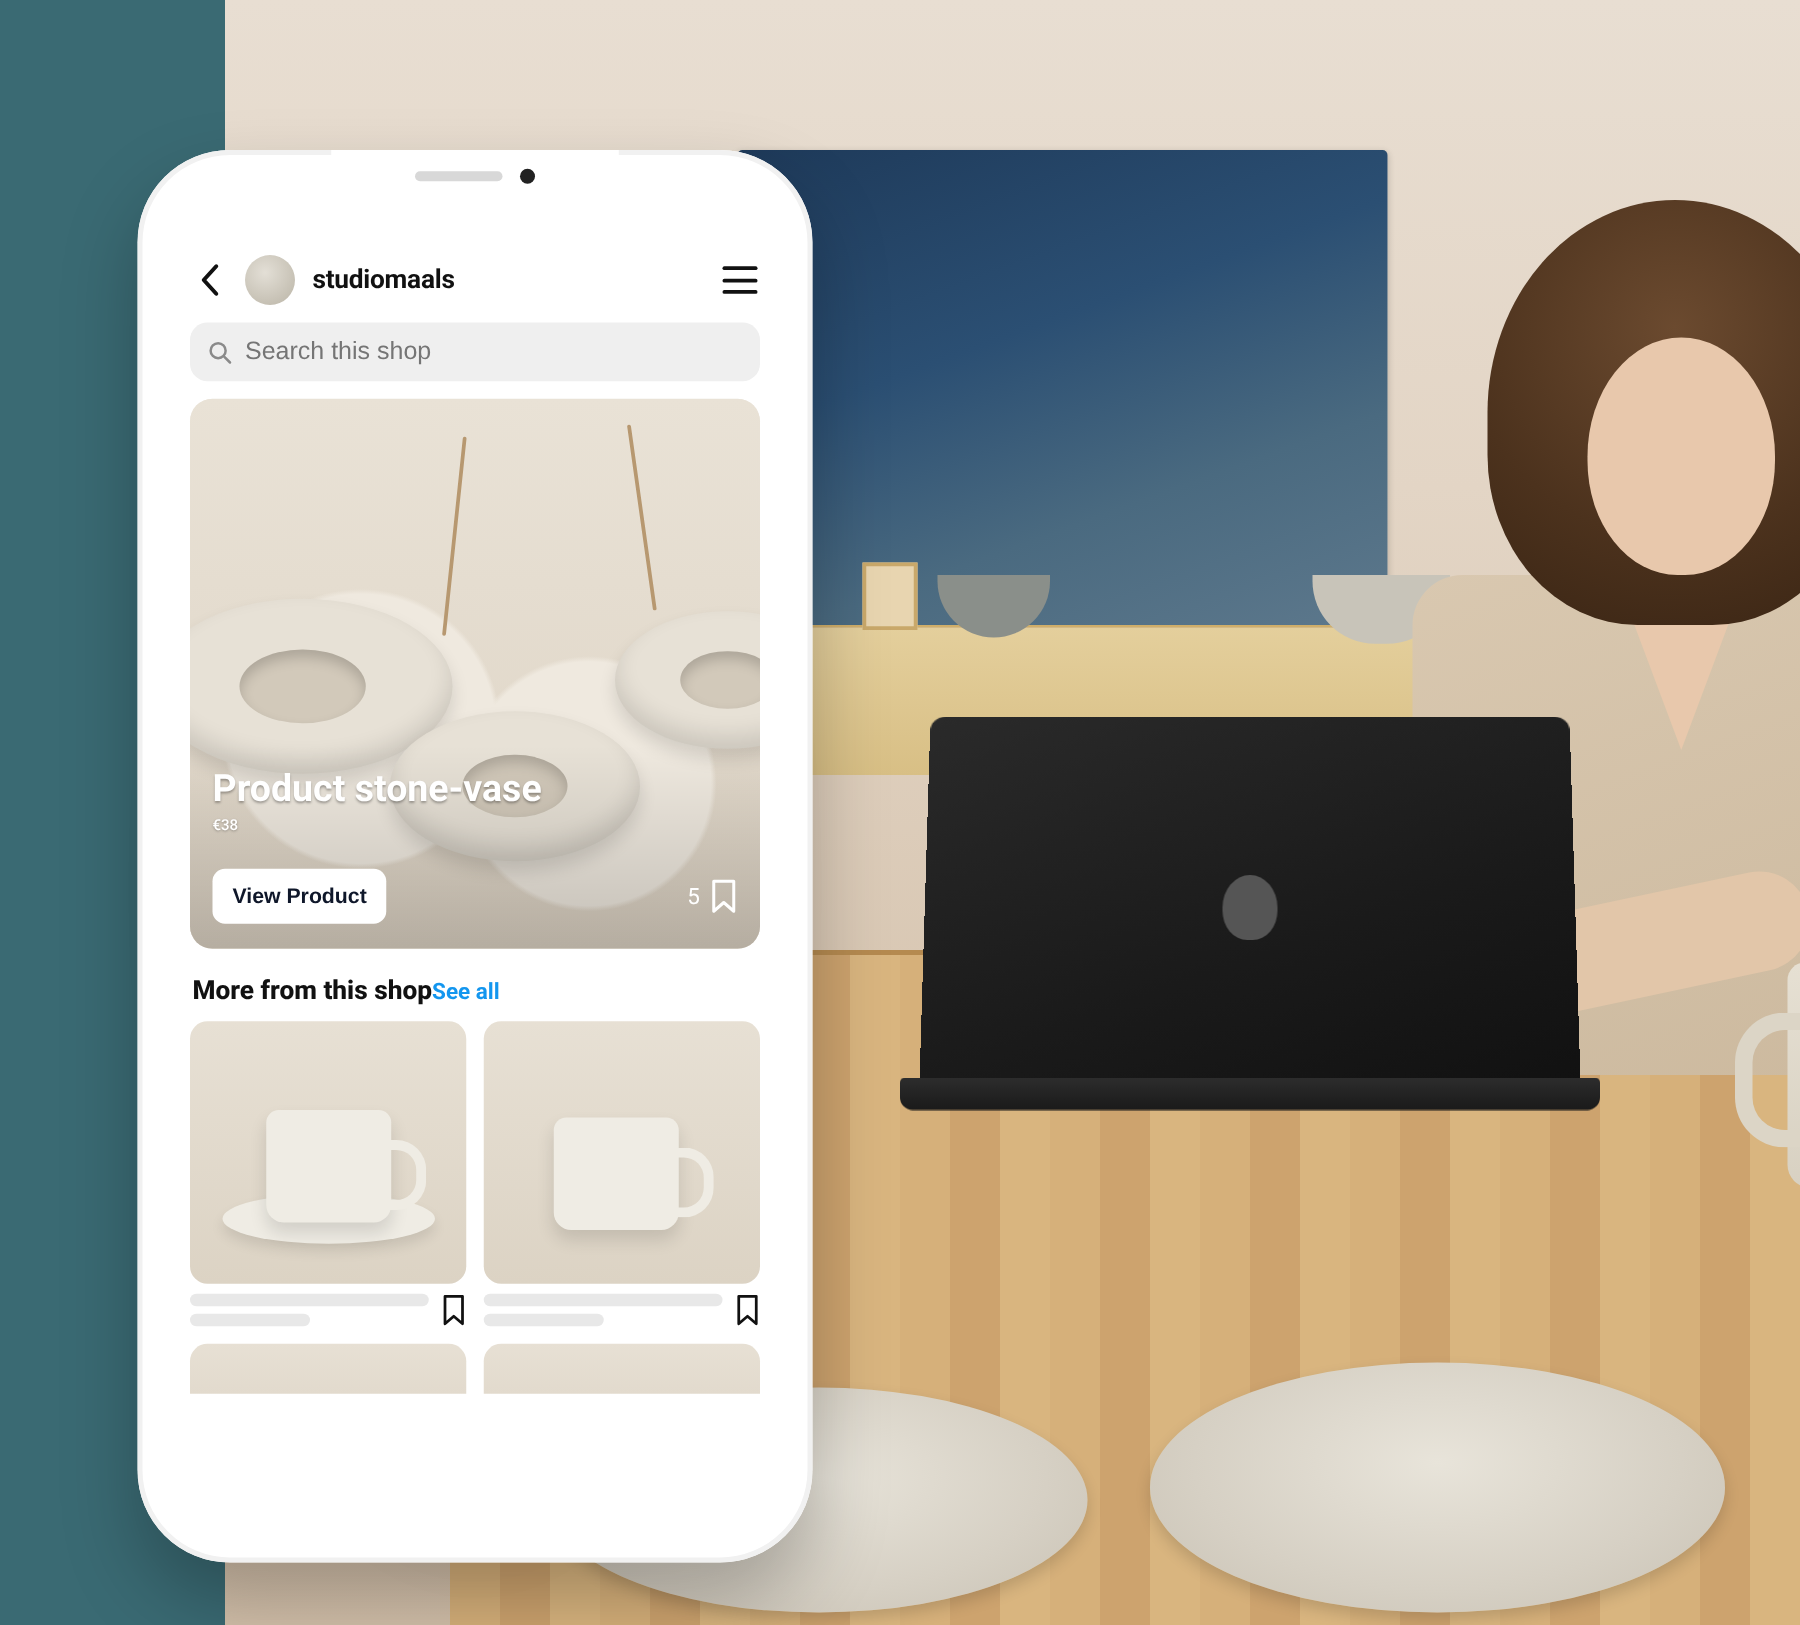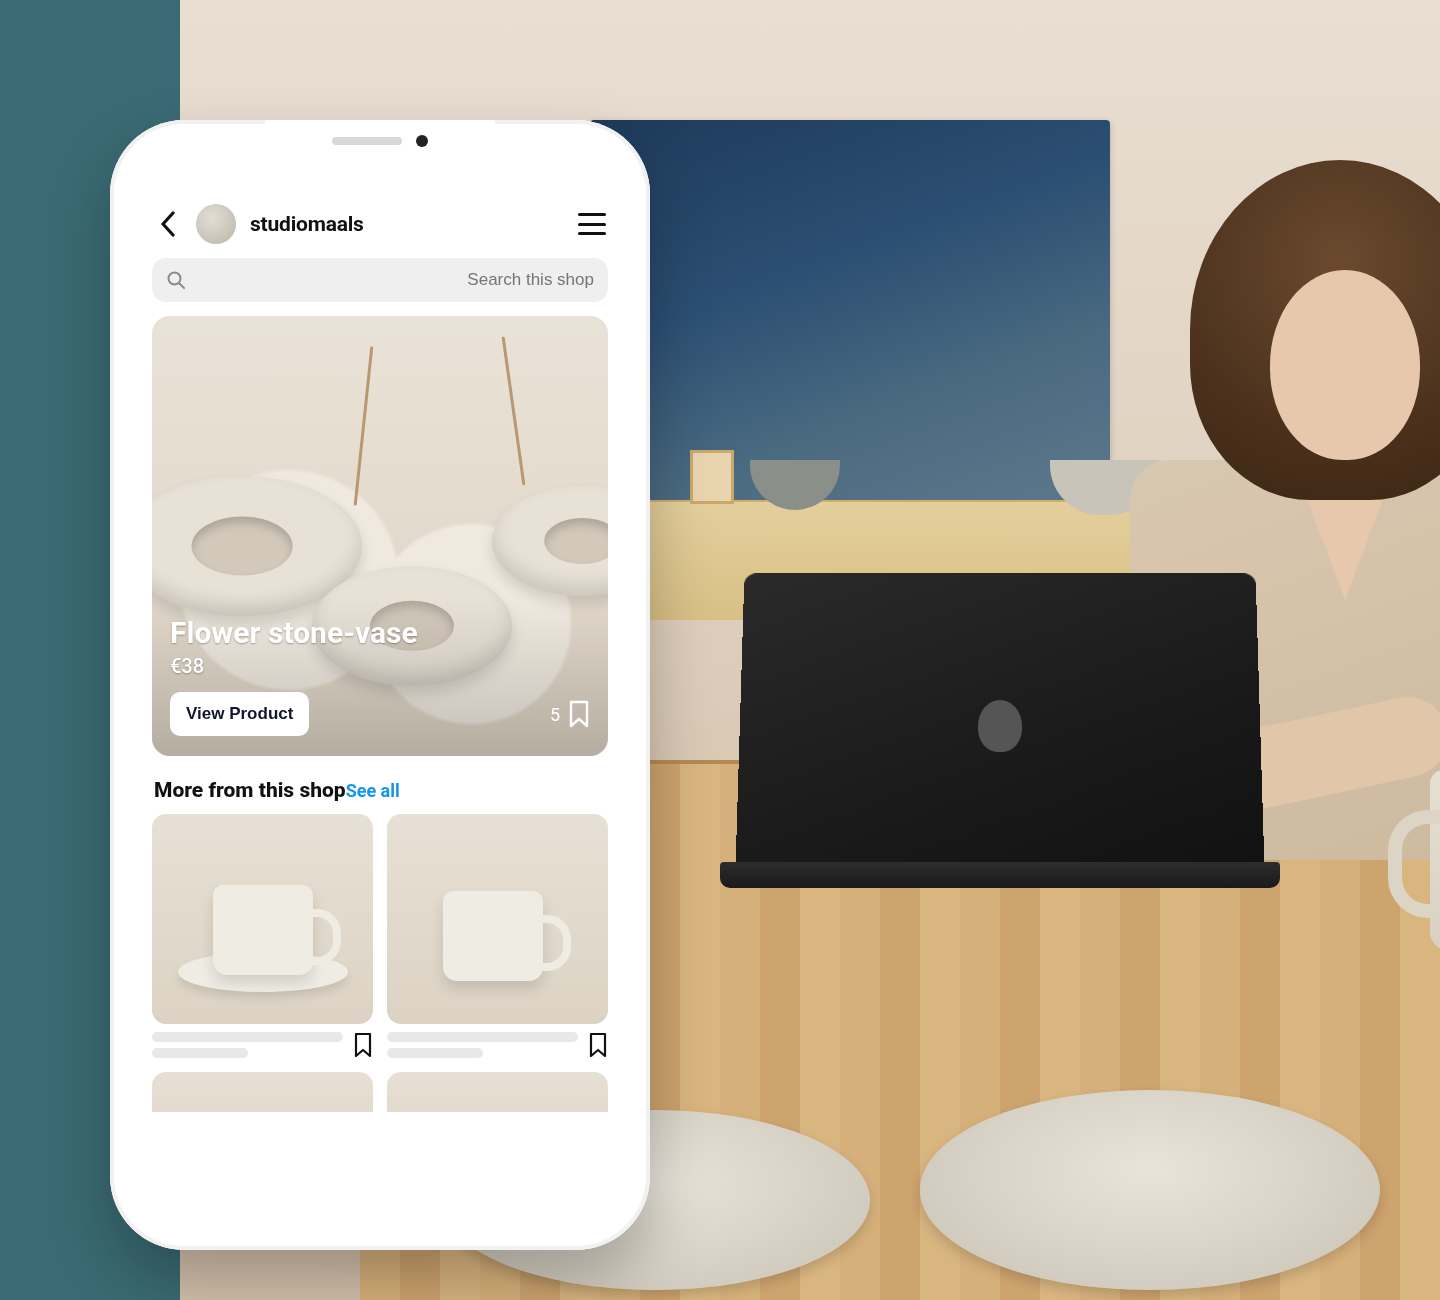--- a/index.html
+++ b/index.html
@@ -222,21 +222,21 @@
   .menu-btn span { display:block; height:3px; background:#111; border-radius:2px; }
   
   .search {
     display:flex; align-items:center; gap:10px;
     background:#efefef; border-radius: 14px;
     padding: 12px 14px; margin: 0 2px 14px 2px;
     color:#8a8a8a; font-size: 18px;
   }
   .search svg { flex: 0 0 auto; }
   .search input {
-    border:none; background:transparent; outline:none; font-size:17px; color:#be185d; width:100%;text-align:right;
+    border:none; background:transparent; outline:none; font-size:20px; color:#be185d; width:100%;
   }
   
   .hero {
     position: relative;
     border-radius: 18px;
     overflow: hidden;
     background: linear-gradient(180deg, #ece7de 0%, #e4dcd0 100%);
     height: 440px;
     margin: 0 2px 18px 2px;
   }
@@ -266,21 +266,21 @@
   }
   .hero .s1{ left:210px; top:30px; height:160px; transform:rotate(6deg); }
   .hero .s2{ left:360px; top:20px; height:150px; transform:rotate(-8deg); }
   .hero .overlay {
     position:absolute; left:0; right:0; bottom:0;
     padding: 18px 18px 20px 18px;
     background: linear-gradient(180deg, rgba(0,0,0,0) 0%, rgba(0,0,0,0.18) 100%);
     color:#fff;
   }
   .hero .title { font-size: 30px; font-weight: 700; margin-bottom: 4px; text-shadow: 0 1px 2px rgba(0,0,0,0.3); }
-  .hero .price { font-size: 20px; font-weight: 500; margin-bottom: 14px; text-shadow: 0 1px 2px rgba(0,0,0,0.3); }
+  .hero .price { font-size: 12px; font-weight: 500; margin-bottom: 28px; text-shadow: 0 1px 2px rgba(0,0,0,0.3); }
   .hero .row { display:flex; align-items:center; justify-content:space-between; }
   .btn {
     background:#fff; color:#0f172a; font-weight:700; font-size:17px;
     border:none; border-radius:10px; padding:12px 16px; cursor:pointer;
   }
   .saverow { display:flex; align-items:center; gap:8px; color:#fff; font-size:18px; }
   .bookmark {
     width:22px; height:28px; display:inline-block;
   }
   .bookmark svg { display:block; }
@@ -403,21 +403,21 @@
 
       <div class="hero">
         <div class="img">
           <div class="stem s1"></div>
           <div class="stem s2"></div>
           <div class="donut d1"></div>
           <div class="donut d3"></div>
           <div class="donut d2"></div>
         </div>
         <div class="overlay">
-          <div class="title">Flower stone-vase</div>
+          <div class="title">Product stone-vase</div>
           <div class="price">€38</div>
           <div class="row">
             <button class="btn">View Product</button>
             <div class="saverow">
               <span>5</span>
               <span class="bookmark">
                 <svg width="22" height="28" viewBox="0 0 22 28">
                   <path d="M3 2 H19 V26 L11 19 L3 26 Z" fill="none" stroke="#fff" stroke-width="2.4" stroke-linejoin="round"></path>
                 </svg>
               </span>

